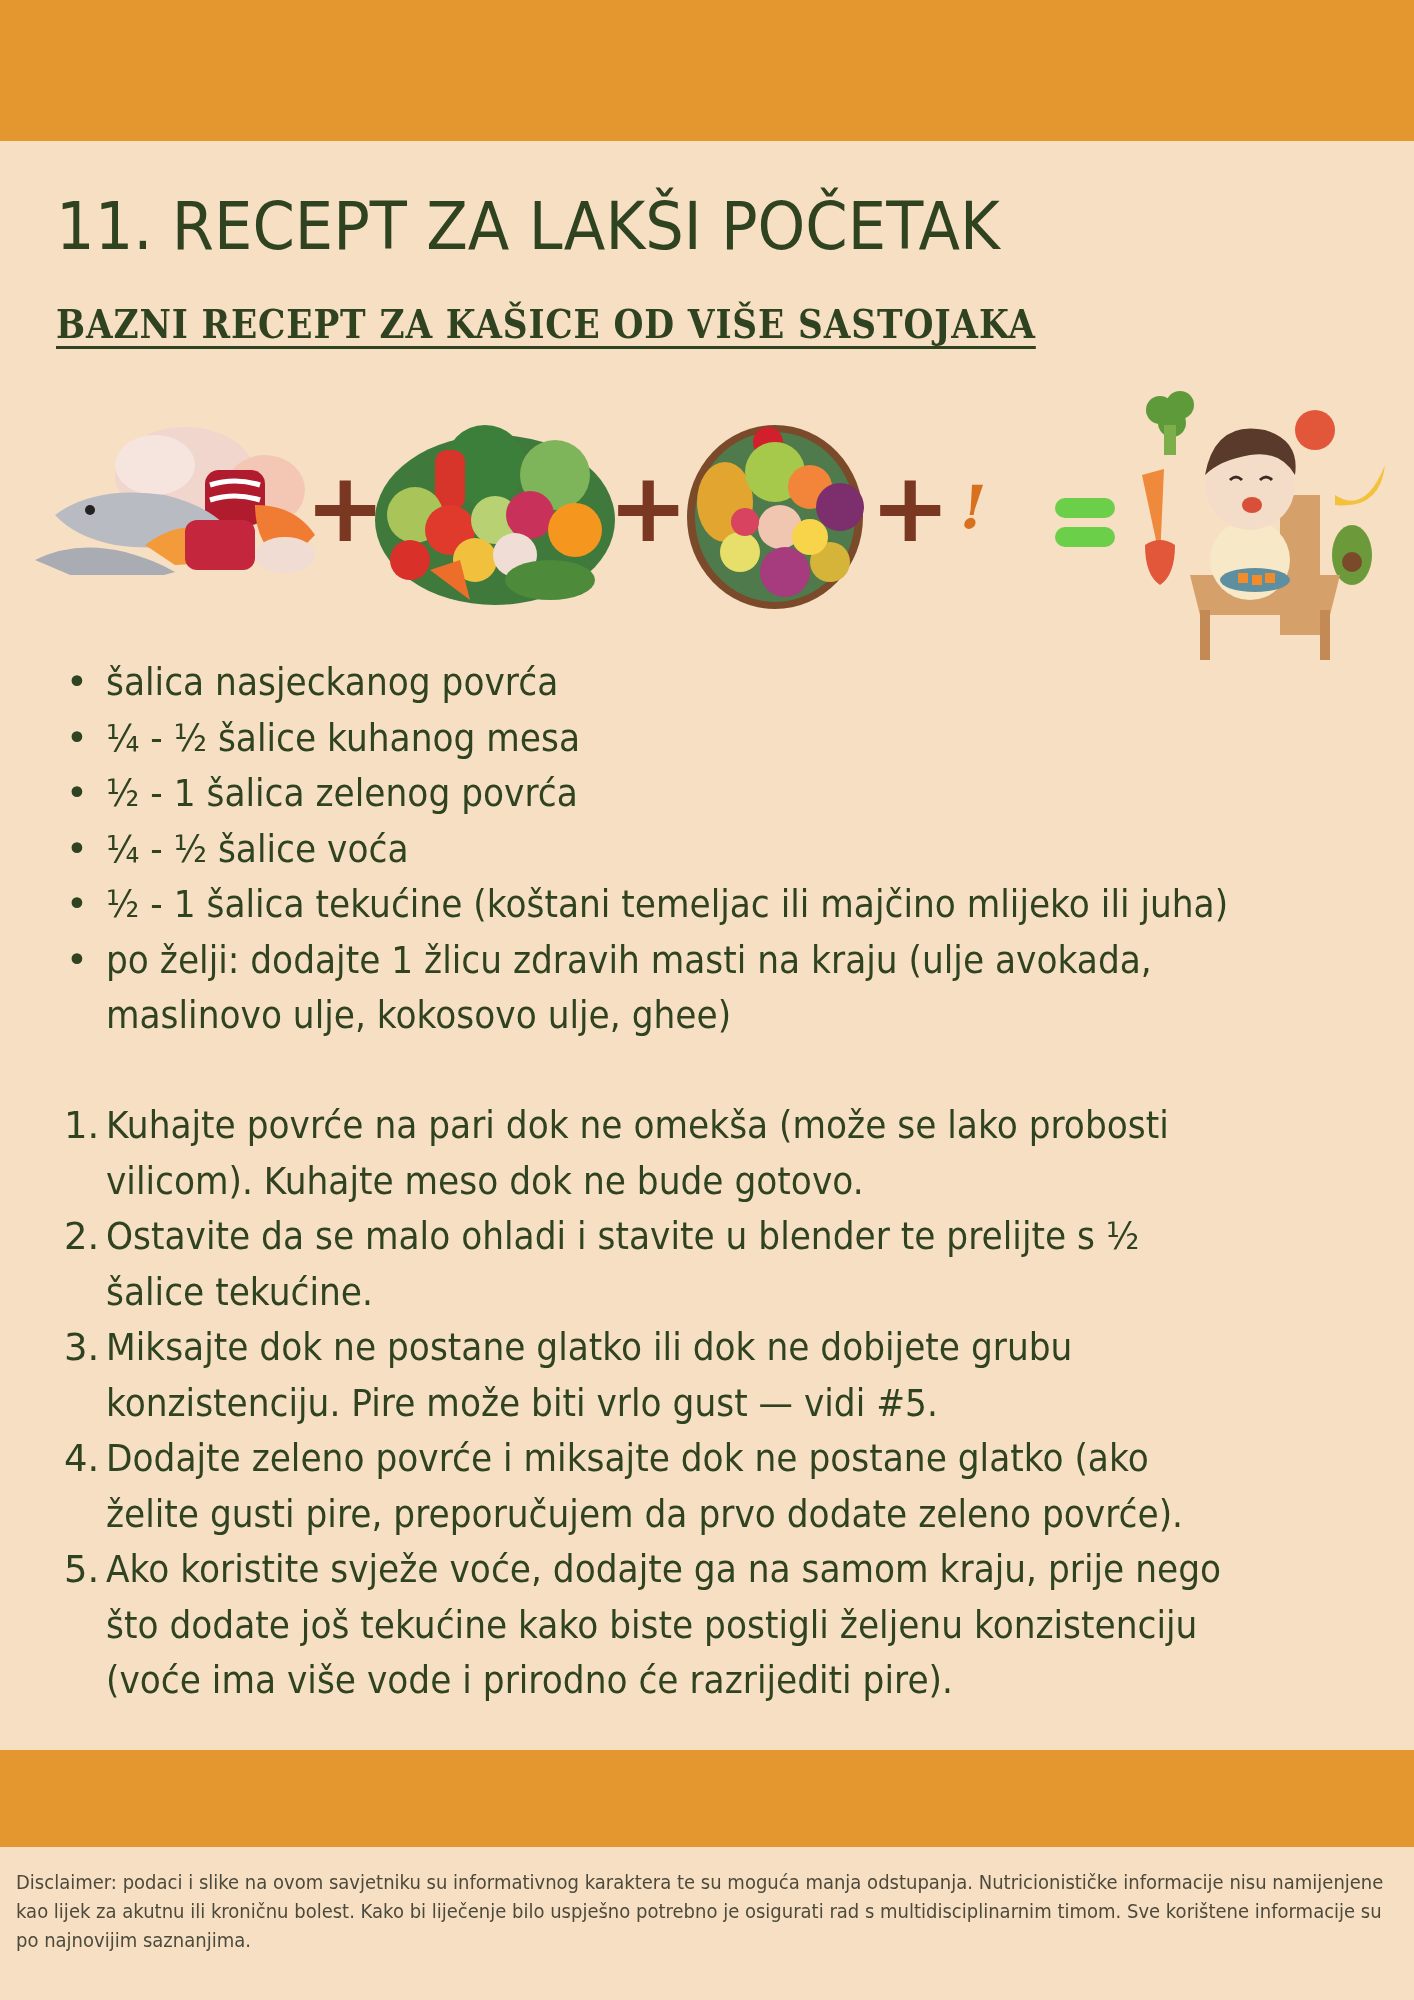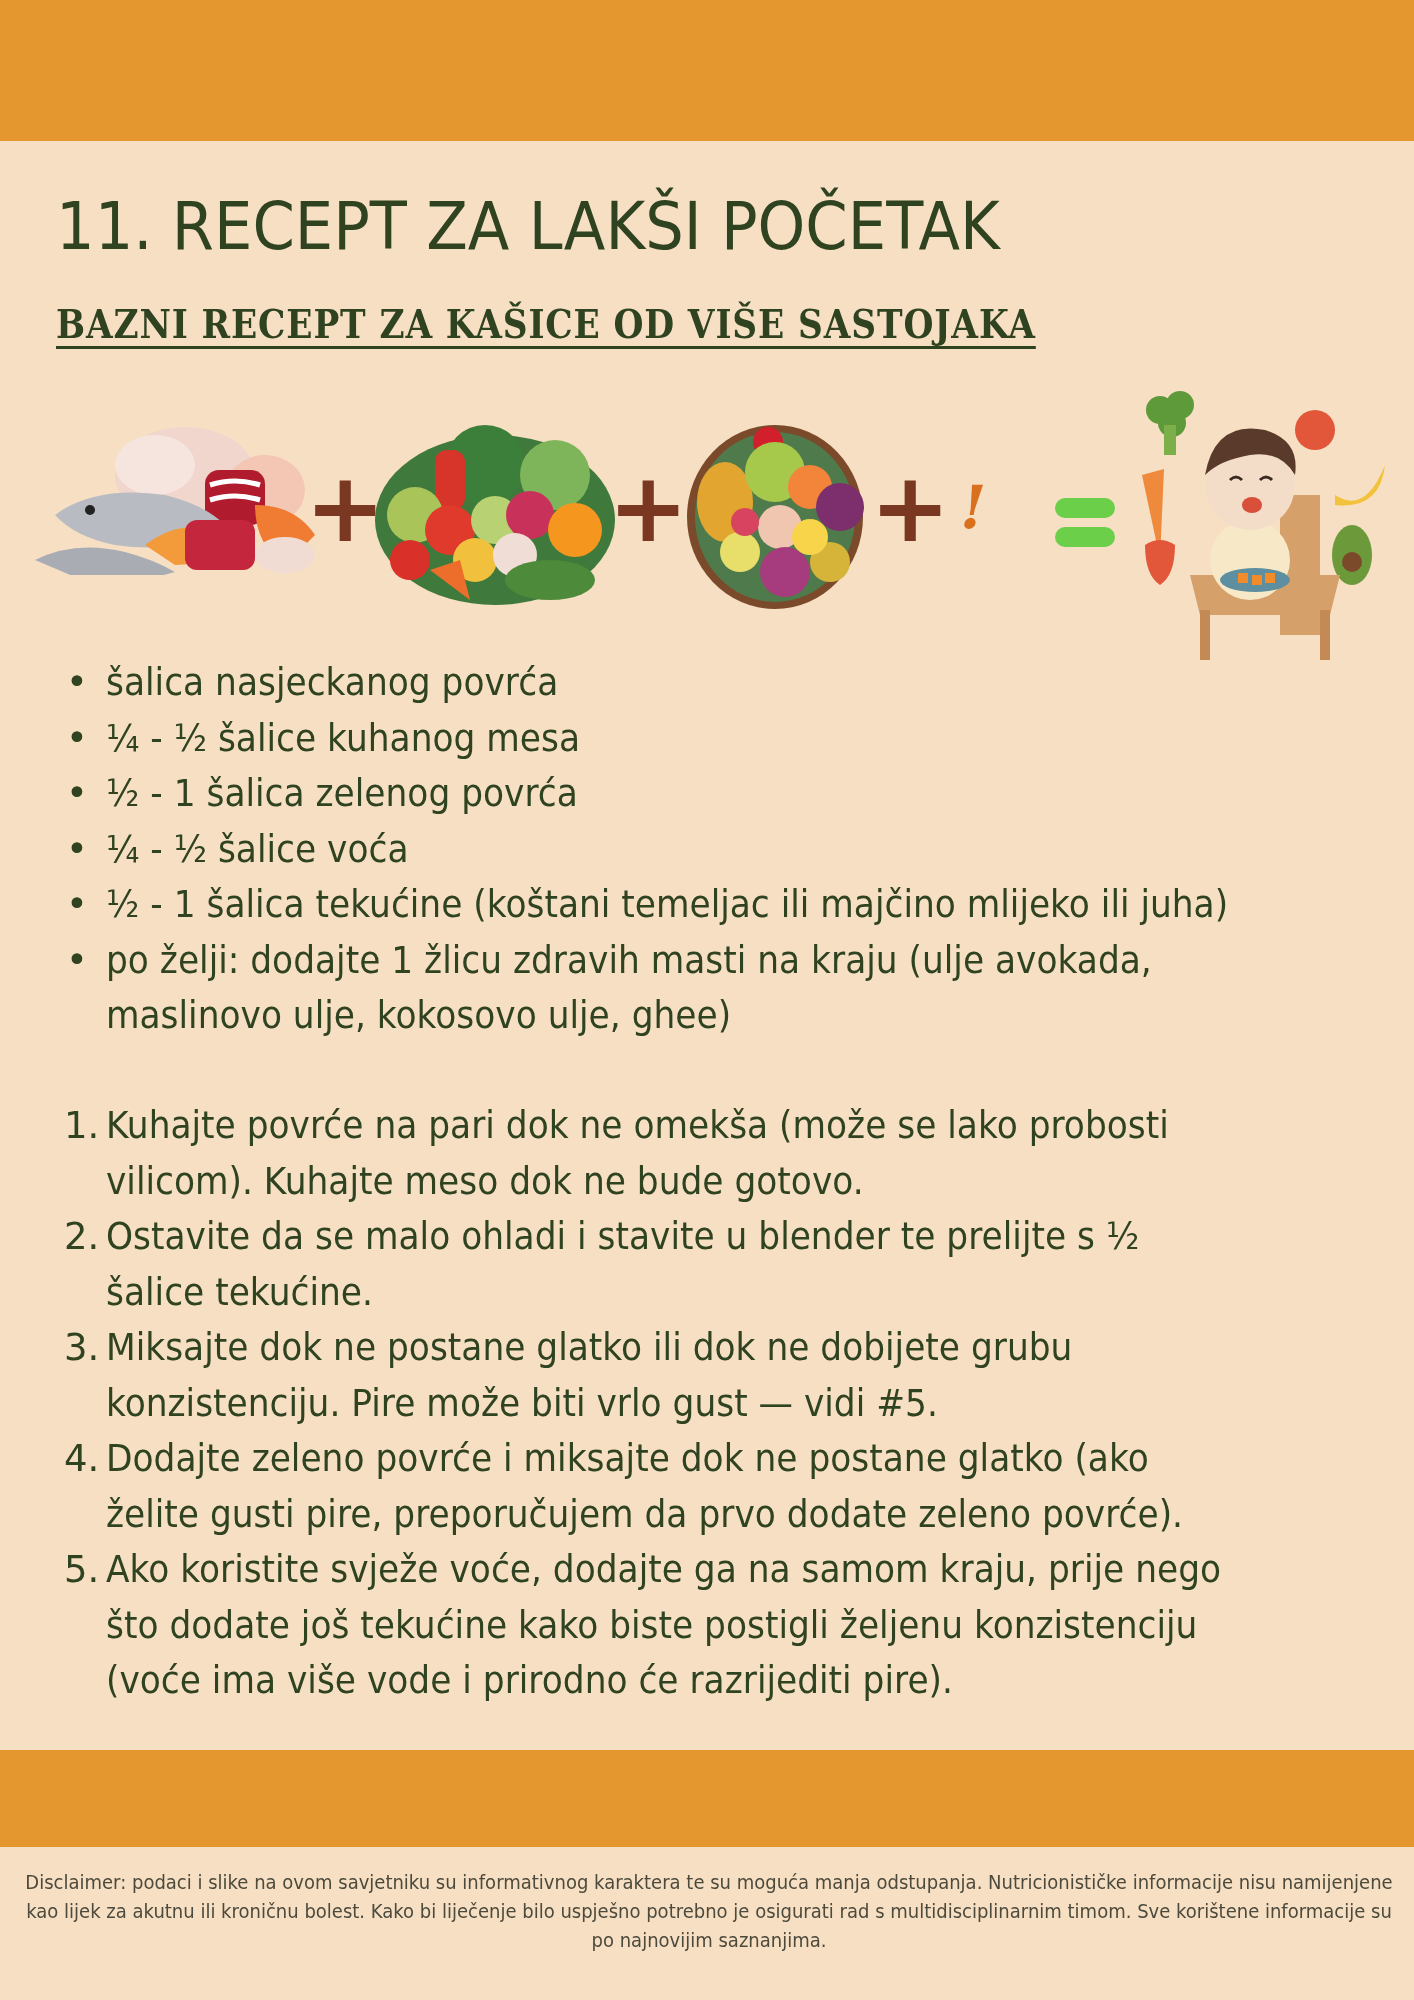--- a/index.html
+++ b/index.html
@@ -11,21 +11,21 @@
   .title { position: absolute; left: 56px; top: 188px; font-family: "DejaVu Sans", sans-serif; font-size: 66px; font-weight: 400; letter-spacing: 0px; color: #2f4321; white-space: nowrap; transform: scaleX(0.92); transform-origin: left; }
   .subtitle { position: absolute; left: 56px; top: 300px; font-family: "DejaVu Serif", serif; font-size: 40px; color: #2f4321; white-space: nowrap; text-decoration: underline; text-decoration-thickness: 3px; text-underline-offset: 8px; letter-spacing: 1px; transform: scaleX(0.86); transform-origin: left; }
   .illus { position: absolute; top: 380px; left: 0; width: 1414px; height: 280px; }
   .ingredients { position: absolute; left: 64px; top: 655px; width: 1330px; font-family: "DejaVu Sans", sans-serif; font-size: 37px; line-height: 55.5px; color: #2f4321; list-style: none; }
   .ingredients li { position: relative; padding-left: 42px; transform-origin: left; }
   .ingredients li .bullet { position: absolute; left: 2px; top: 0; }
   .steps { position: absolute; left: 64px; top: 1098px; width: 1330px; font-family: "DejaVu Sans", sans-serif; font-size: 37px; line-height: 55.5px; color: #2f4321; list-style: none; }
   .steps li { position: relative; padding-left: 42px; }
   .steps li .num { position: absolute; left: 0; top: 0; }
   .txt { display: inline-block; transform: scaleX(0.93); transform-origin: left; white-space: pre-line; width: 1380px; }
-  .disclaimer { position: absolute; left: 0; top: 1868px; width: 1296px; text-align: center; font-family: "DejaVu Sans", sans-serif; font-size: 20px; line-height: 29px; color: #4c4a3c; padding: 0 2px; }
+  .disclaimer { position: absolute; left: 0; top: 1868px; width: 1296px; text-align: left; font-family: "DejaVu Sans", sans-serif; font-size: 20px; line-height: 29px; color: #4c4a3c; padding: 0 2px; }
   .disclaimer span { display: inline-block; transform: scaleX(0.9); transform-origin: center; width: 1540px; margin-left: -63px; }
   .plus { position: absolute; font-family: "DejaVu Sans", sans-serif; font-weight: bold; color: #7a3823; font-size: 96px; line-height: 1; }
   .bang { position: absolute; font-family: "DejaVu Serif", serif; font-style: italic; color: #d9701e; font-size: 60px; font-weight: bold; }
   .equals { position: absolute; }
 </style>
 </head>
 <body>
 
 <div class="band top"></div>
 

